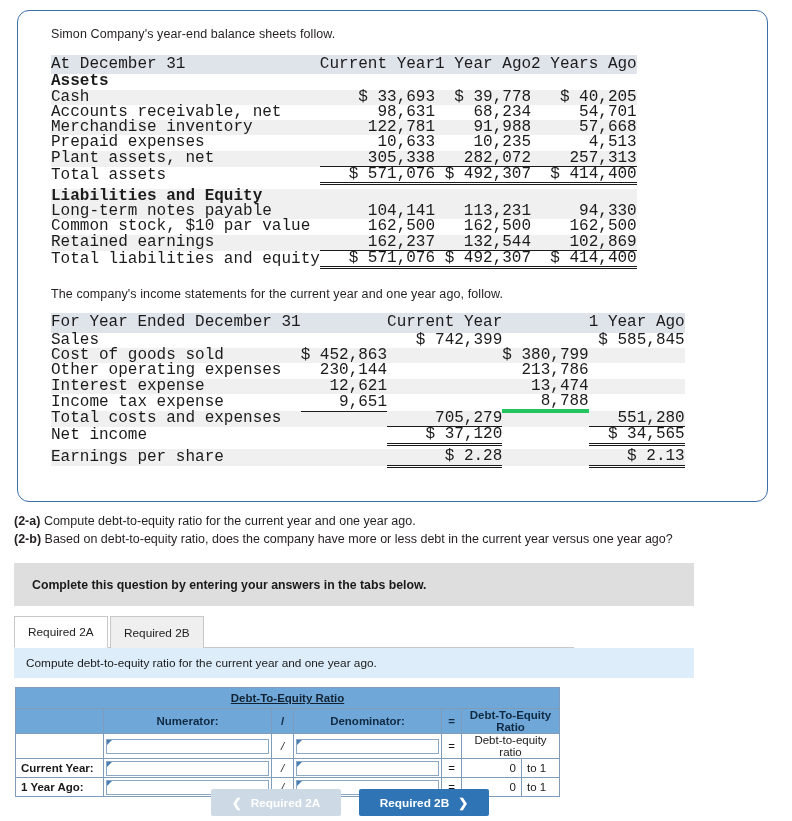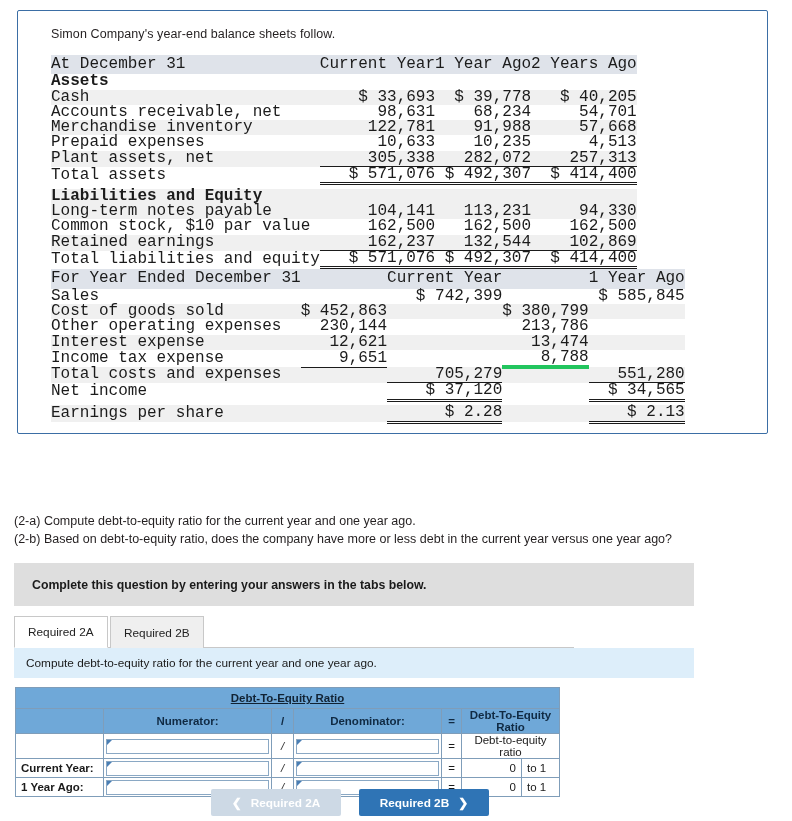--- a/index.html
+++ b/index.html
@@ -10,23 +10,23 @@
     font-family: "Liberation Sans", sans-serif;
     color: #231f20;
     overflow: hidden;
   }
   .page { position: relative; width: 792px; height: 821px; }
 
   
   .stmt-card {
     position: absolute;
     left: 17px; top: 10px;
-    width: 751px; height: 424px;
+    width: 751px; height: 492px;
     border: 1px solid #3b6ea5;
-    border-radius: 2px;
+    border-radius: 12px;
     background: #fff;
   }
   .stmt-inner { padding: 16px 0 0 33px; }
 
   .lead {
     font-size: 12.5px;
     color: #231f20;
     margin: 0 0 14px 0;
     letter-spacing: .1px;
   }
@@ -70,21 +70,21 @@
   .inc .c-d { width: 74px; }
 
   
   .prompts {
     position: absolute;
     left: 14px; top: 513px;
     width: 760px;
     font-size: 12.5px;
     line-height: 17.5px;
   }
-  .prompts b { font-weight: normal; }
+  .prompts b { font-weight: bold; }
 
   
   .banner {
     position: absolute;
     left: 14px; top: 563px;
     width: 680px; height: 43px;
     background: #dedede;
     display: flex; align-items: center;
   }
   .banner span {
@@ -310,20 +310,21 @@
 
           <tr class="dbl">
             <td class="lbl">Total liabilities and equity</td>
             <td class="num">$ 571,076</td>
             <td class="num">$ 492,307</td>
             <td class="num">$ 414,400</td>
           </tr>
         </tbody>
       </table>
 
+      <p class="lead lead2">The company's income statements for the current year and one year ago, follow.</p>
 
       <table class="fin inc">
         <colgroup>
           <col class="c-lbl">
             <col class="c-a">
             <col class="c-b">
             <col class="c-c">
             <col class="c-d">
         </colgroup>
         <tbody>

